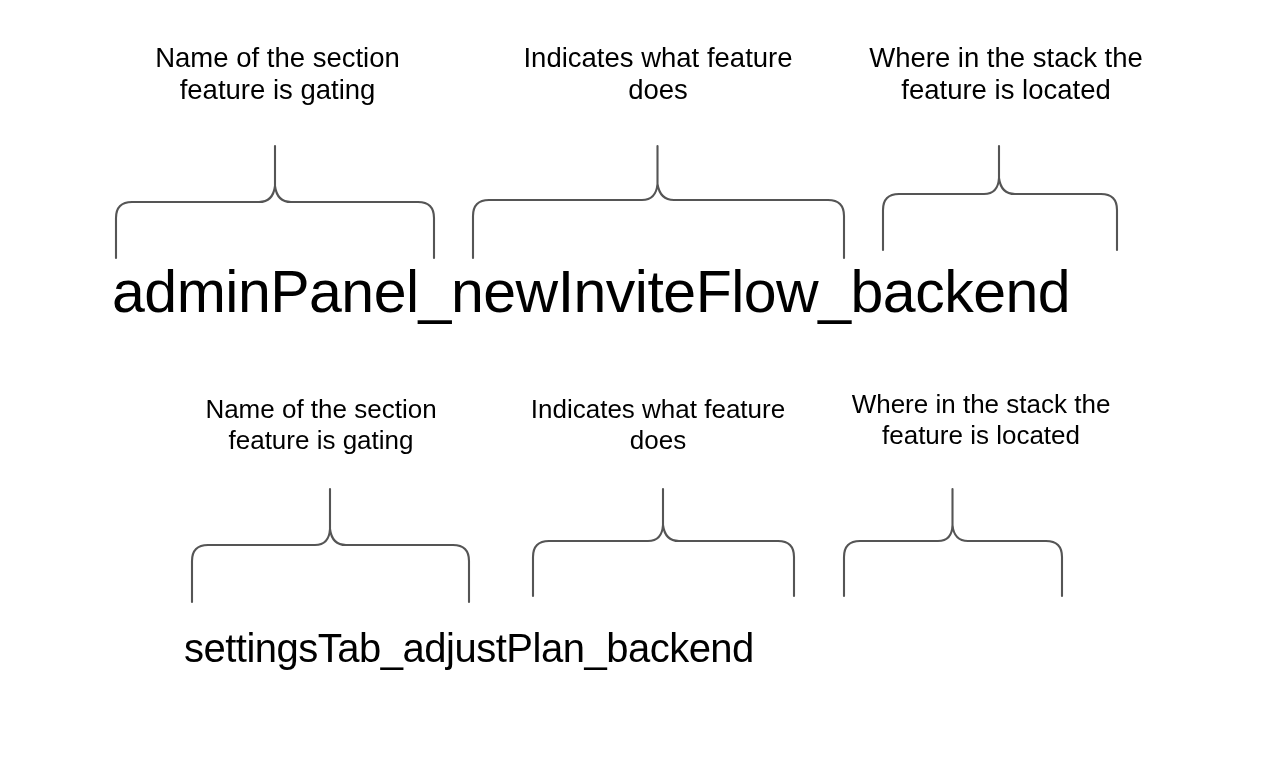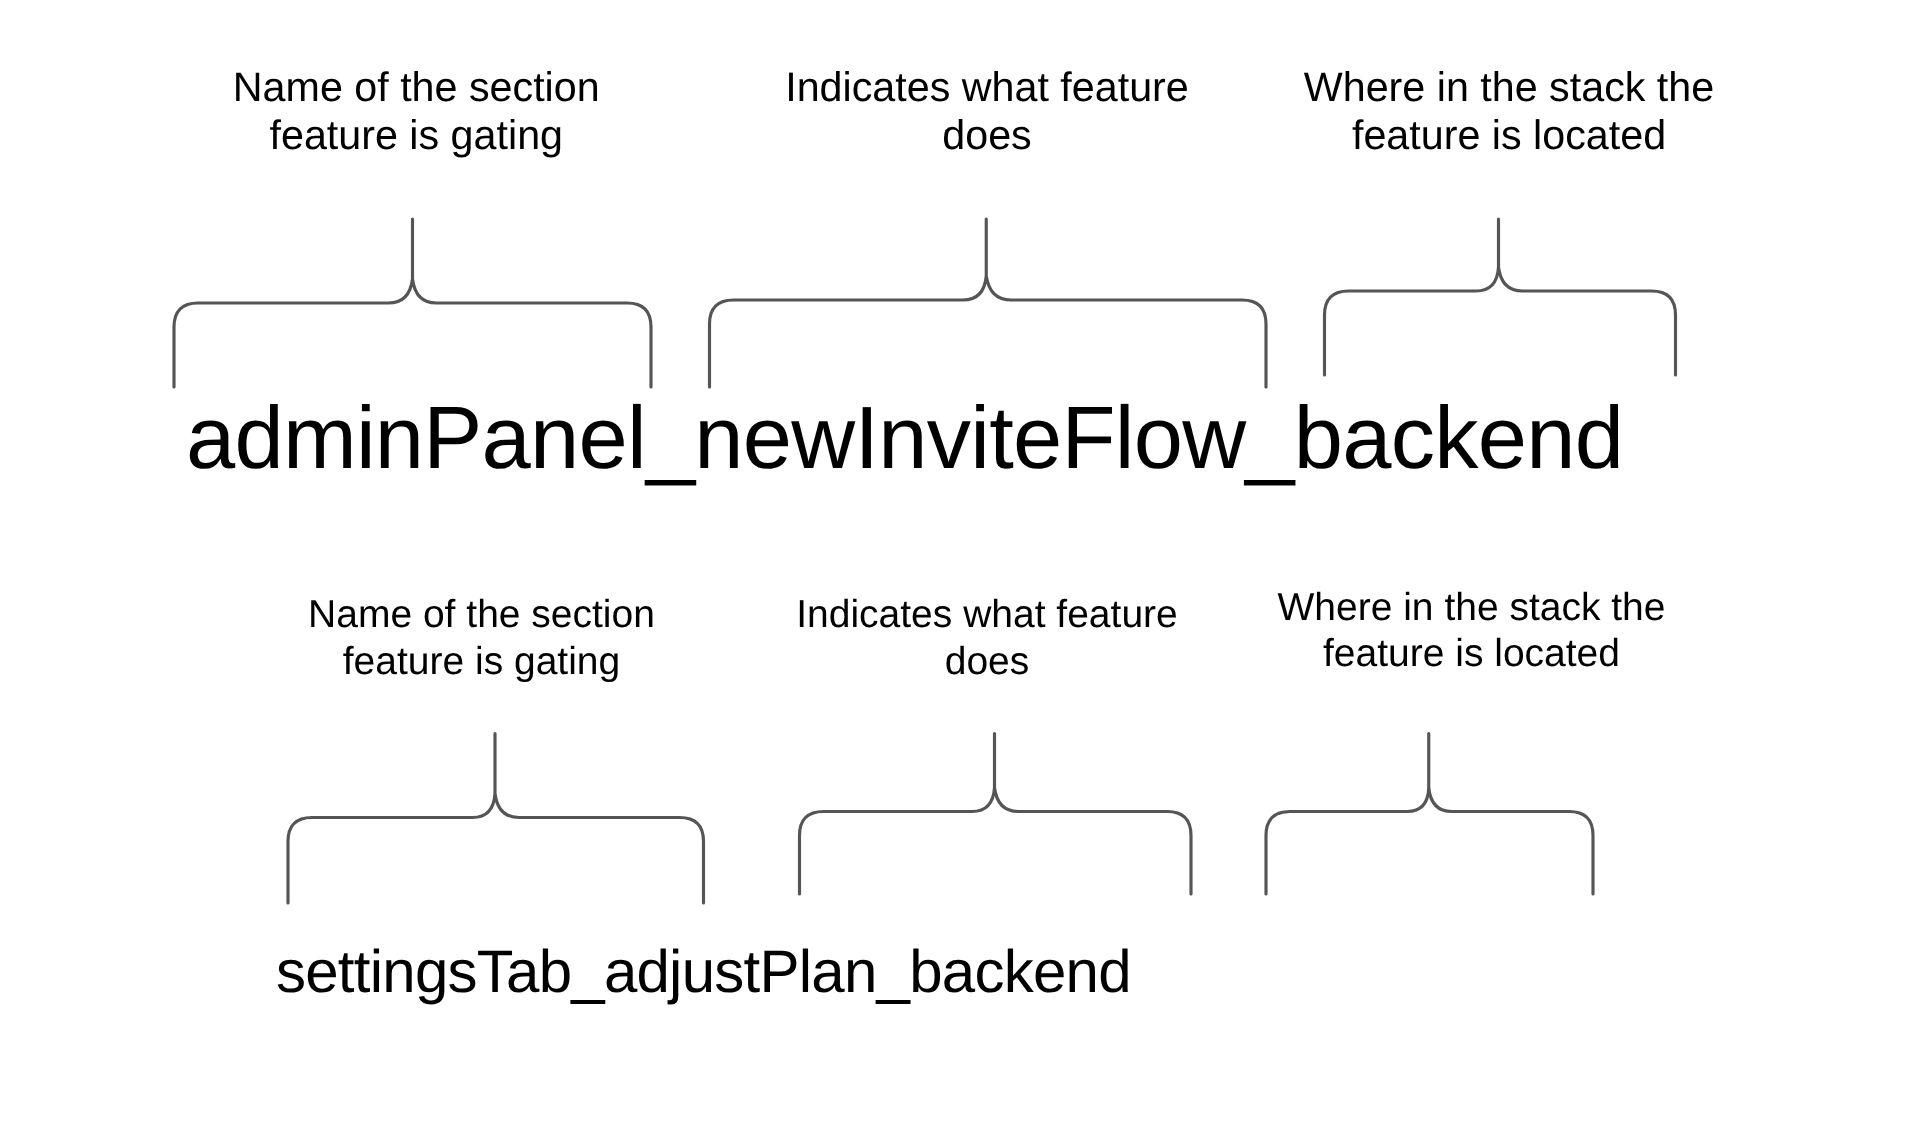--- a/index.html
+++ b/index.html
@@ -53,21 +53,21 @@
   
   .flagname {
     position: absolute;
     color: #000000;
     white-space: nowrap;
     letter-spacing: -0.5px;
   }
 
   
   .row1 .caption { font-size: 27.5px; }
-  .flag-1 { font-size: 59px; margin-left: 12px; }
+  .flag-1 { font-size: 59px; }
 
   
   .row2 .caption { font-size: 26px; }
   .flag-2 { font-size: 40px; }
 </style>
 </head>
 <body>
 
 <div id="slide">
 

